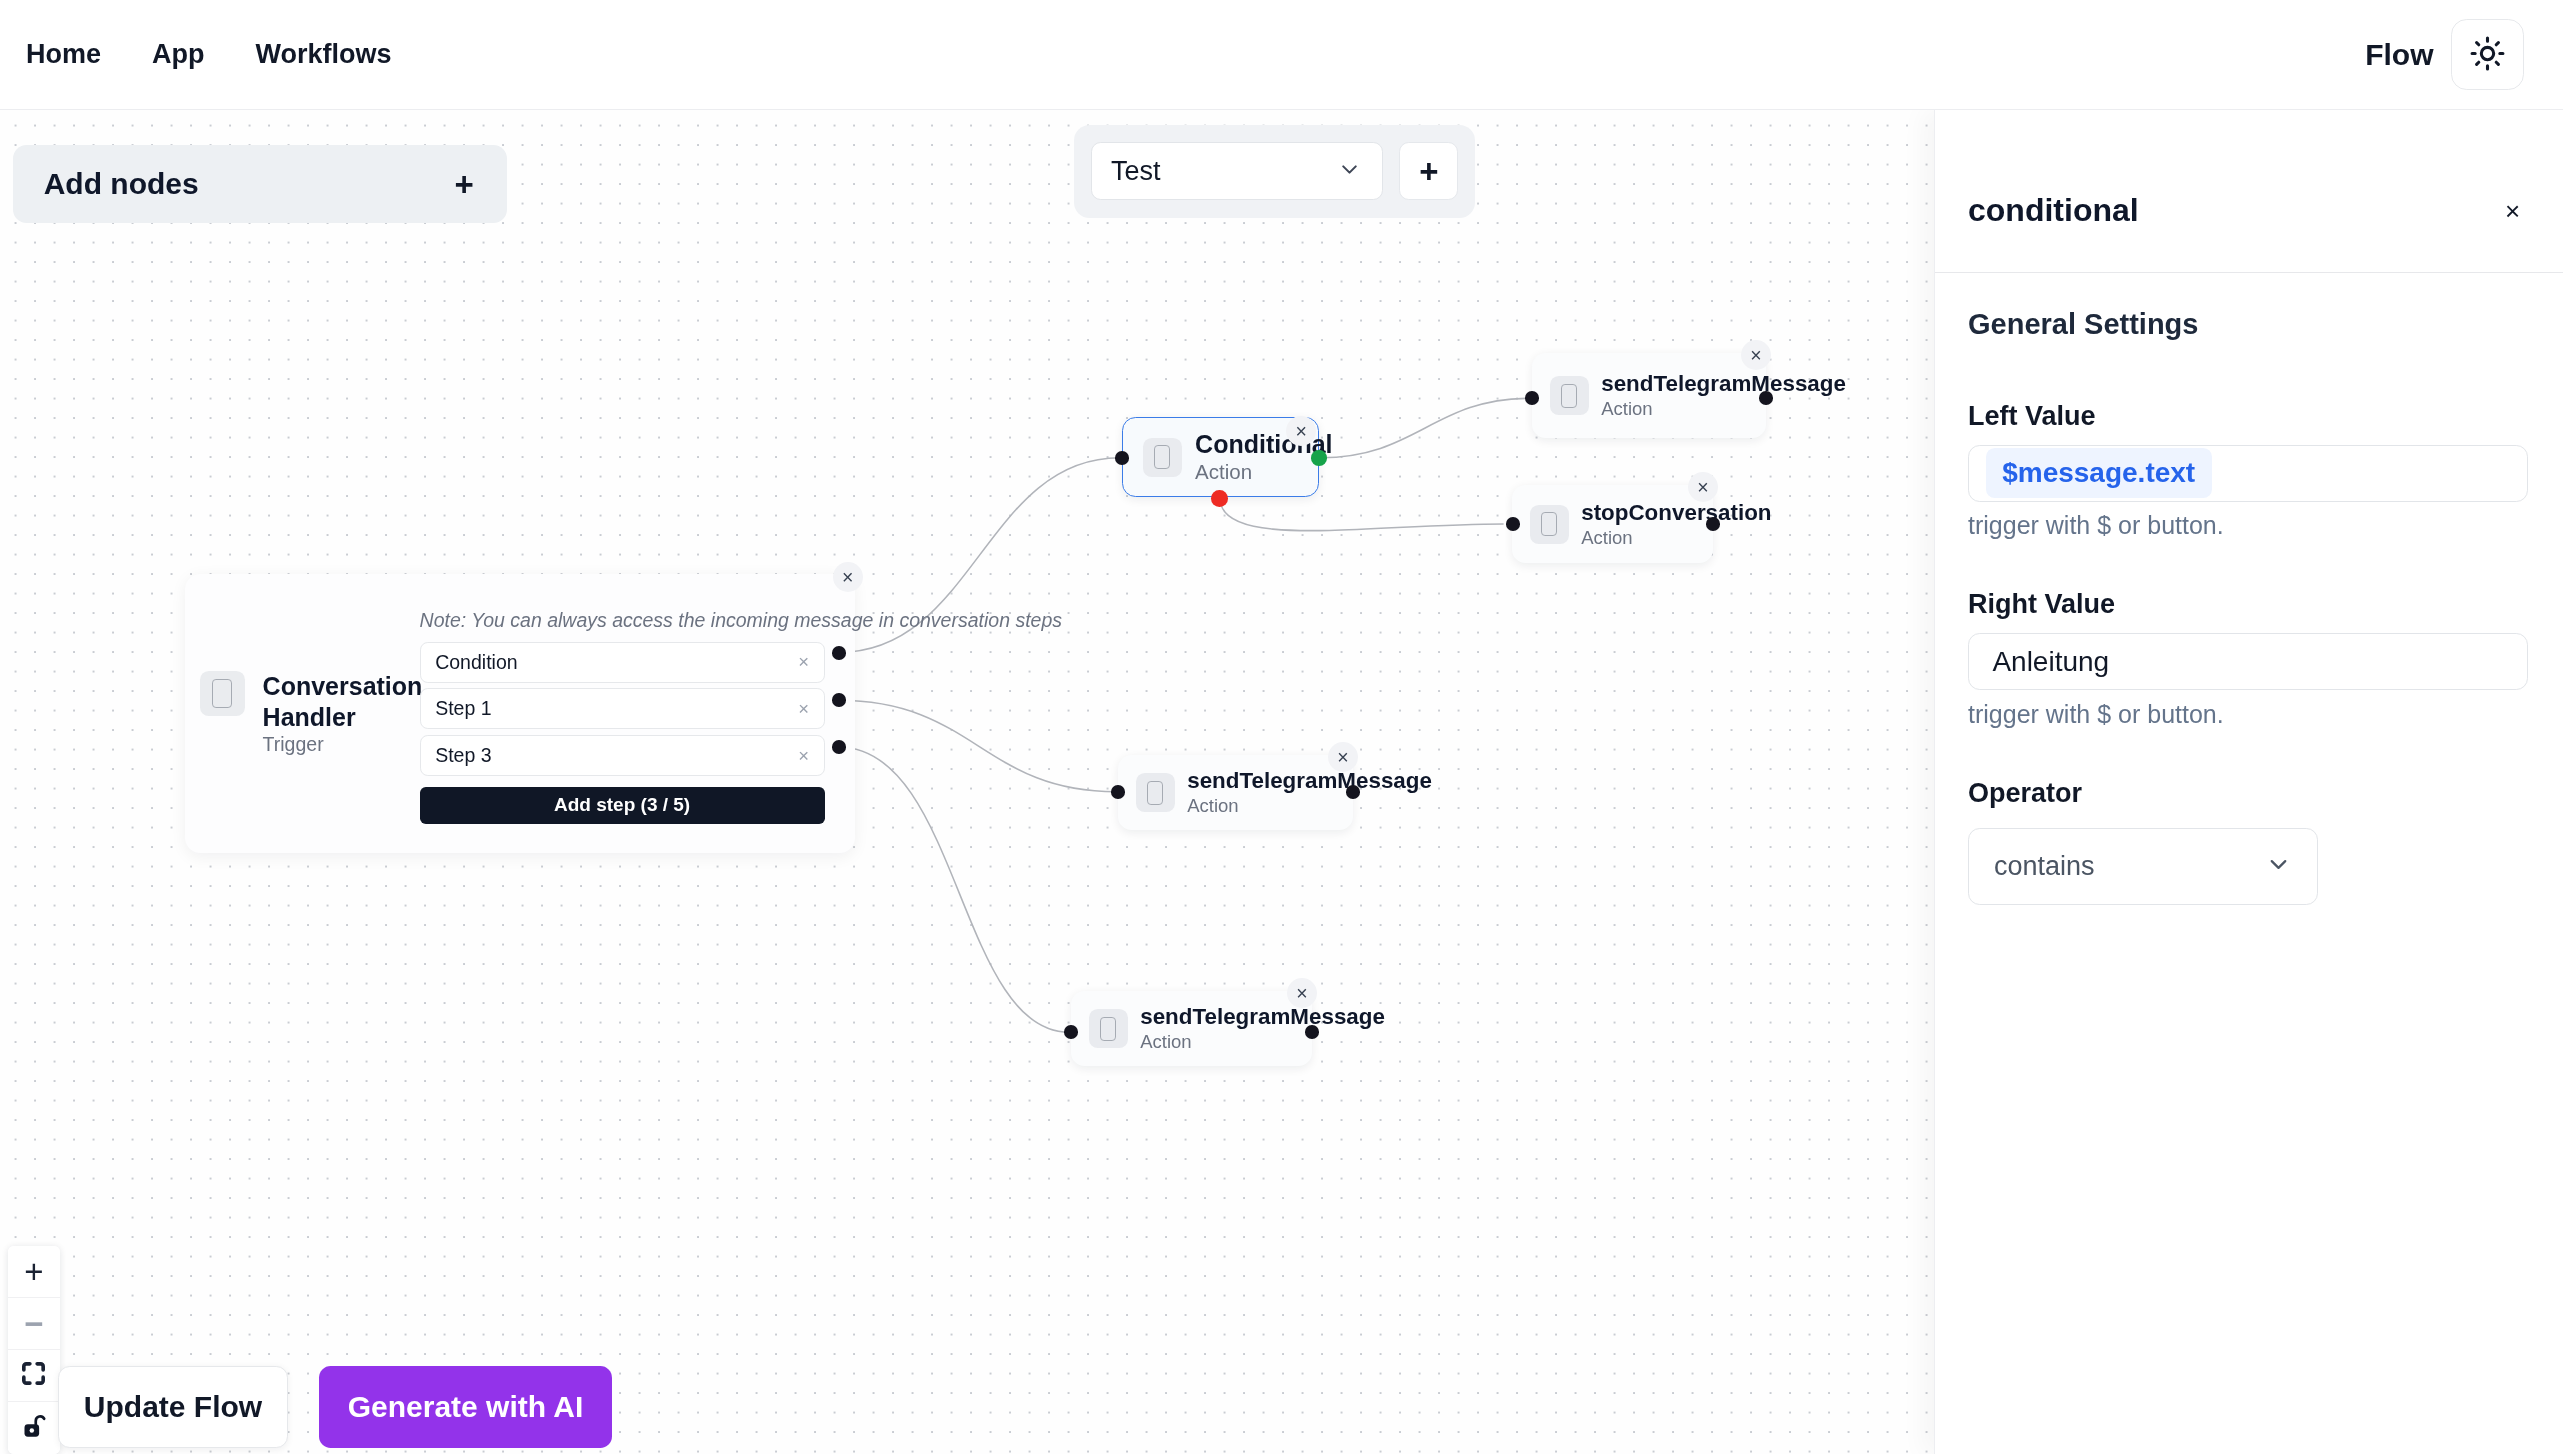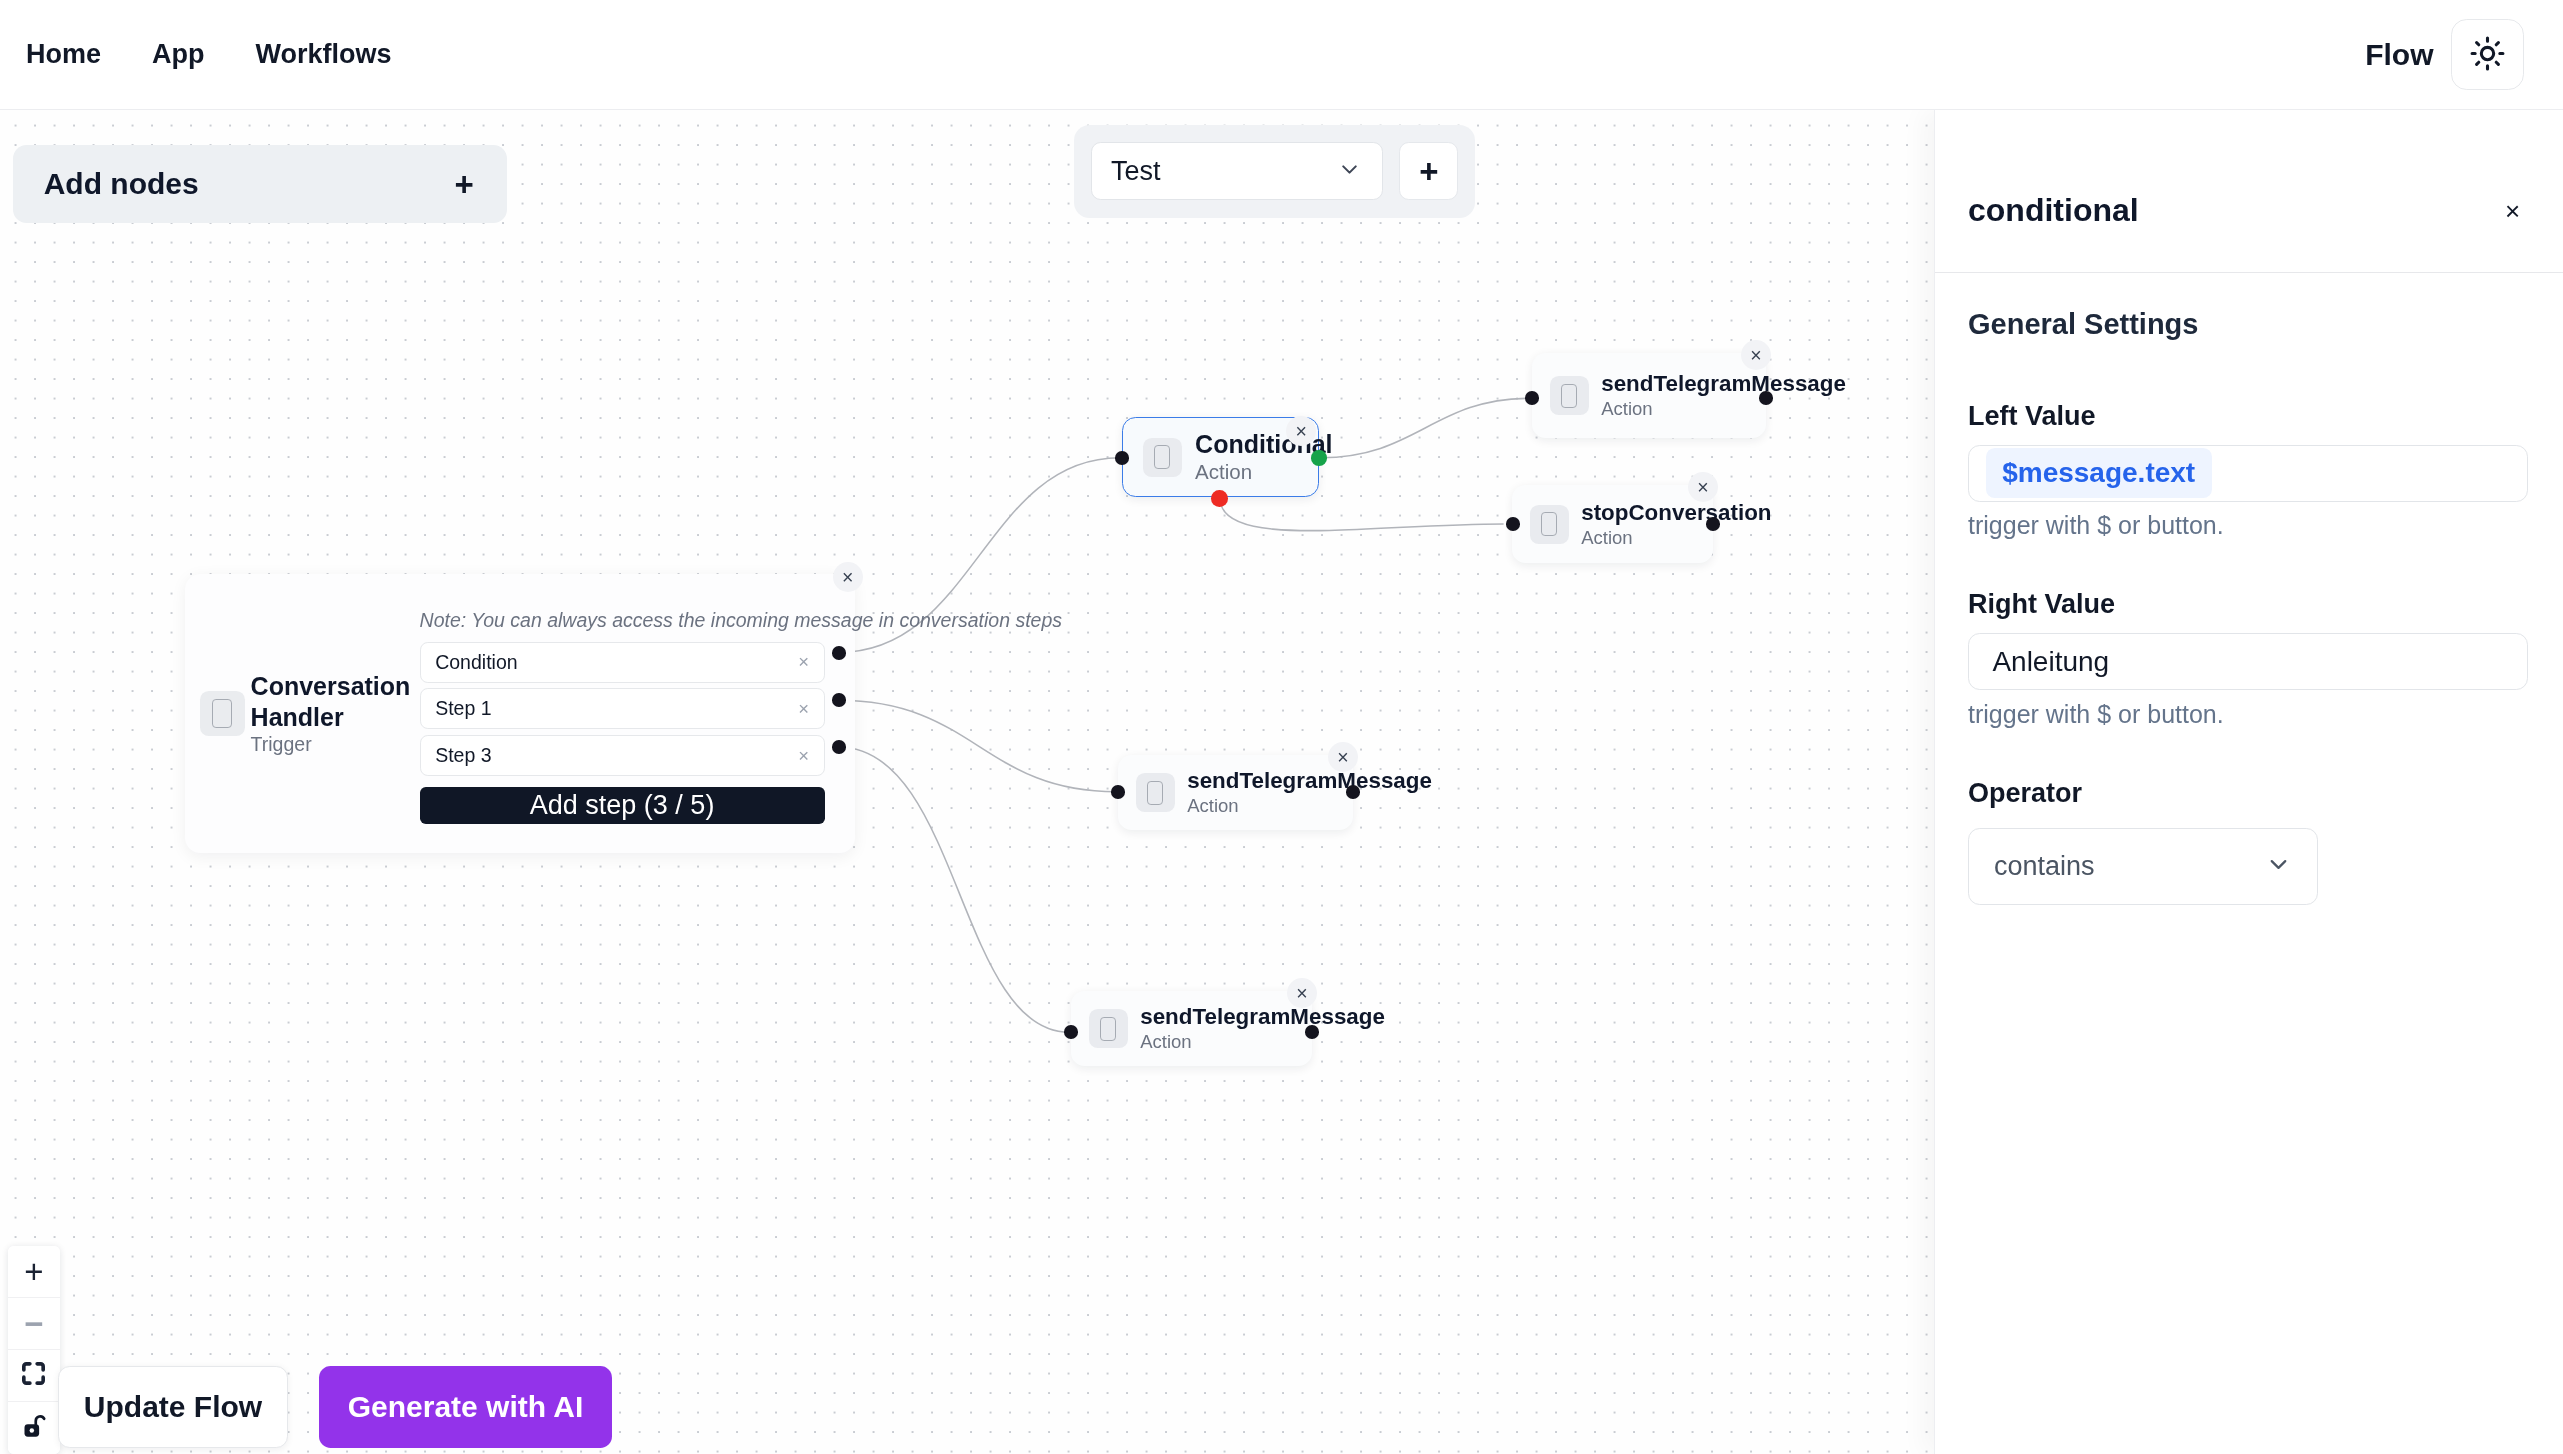--- a/index.html
+++ b/index.html
@@ -64,34 +64,34 @@
 
   
   .handle { position:absolute; width:13.6px; height:13.6px; border-radius:50%; background:#14141E; z-index:6; cursor:crosshair; }
   .handle.green { background:#16A34A; width:15.6px; height:15.6px; }
   .handle.red { background:#EE2B24; width:16.6px; height:16.6px; }
 
   
   .ch-card { position:absolute; left:185px; top:464px; width:670px; height:279px; background:#FDFDFE;
              border-radius:15.6px; box-shadow:0 3.9px 15.6px rgba(15,23,42,0.06);
              display:flex; align-items:center; }
-  .ch-left { display:flex; align-items:center; gap:6px; margin-left:14.6px; width:220px; flex:none; }
+  .ch-left { display:flex; gap:18px; margin-left:14.6px; width:220px; flex:none; }
   .ch-icon { width:45px; height:45px; background:#EAECEF; border-radius:8.8px; flex:none;
              display:flex; align-items:center; justify-content:center; }
   .ch-icon-inner { width:19.5px; height:29px; border:1.9px solid #A6ABB3; border-radius:3.9px; }
   .ch-title { font-size:25px; font-weight:700; color:#0F172A; line-height:1.25; }
   .ch-sub { font-size:19.5px; color:#6B7280; }
   .ch-right { width:405px; margin-top:5.8px; }
   .ch-note { font-size:19.5px; font-style:italic; color:#6B7280; margin-bottom:9.7px; white-space:nowrap; }
   .ch-row { height:41px; background:#fff; border:1px solid #E6E8EB; border-radius:7.8px; margin-bottom:5.8px;
             display:flex; align-items:center; justify-content:space-between; padding:0 14.6px;gap:27px; }
   .ch-row-label { font-size:19.5px; color:#111827; }
   .ch-row-x { font-size:18.5px; color:#9CA3AF; cursor:pointer; }
   .ch-add-btn { margin-top:10.7px; width:100%; height:37px; background:#101726; color:#fff; border:none;
-                border-radius:5.8px; font-size:27px; font-weight:400; font-family:inherit;
+                border-radius:5.8px; font-size:19px; font-weight:700; font-family:inherit;
                 display:flex; align-items:center; justify-content:center; cursor:pointer; }
   .ch-close { position:absolute; top:-11.7px; right:-7.8px; width:30px; height:30px; border-radius:50%;
               background:#F2F3F6; color:#374151; font-size:19.5px; display:flex; align-items:center;
               justify-content:center; cursor:pointer; }
 
   
   .zoom-toolbar { position:absolute; left:7.8px; top:1136px; width:52px; background:#fff; border-radius:5.8px;
                   box-shadow:0 1.9px 7.8px rgba(15,23,42,0.12); overflow:hidden; z-index:8; }
   .zoom-btn { width:52px; height:52px; display:flex; align-items:center; justify-content:center;
               background:#fff; border-bottom:1px solid #F0F0F2; cursor:pointer; }

